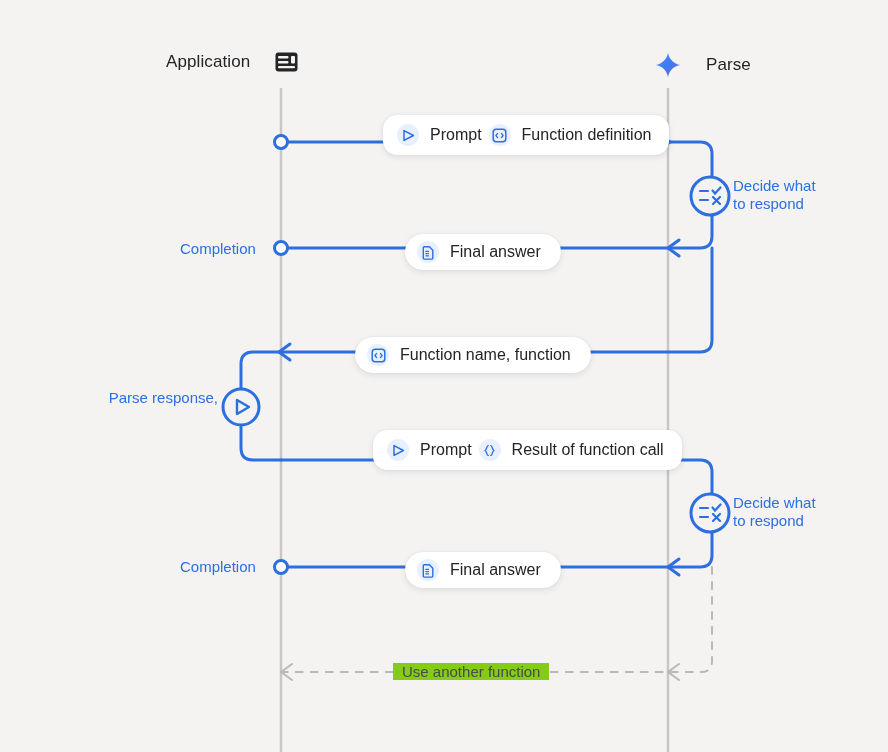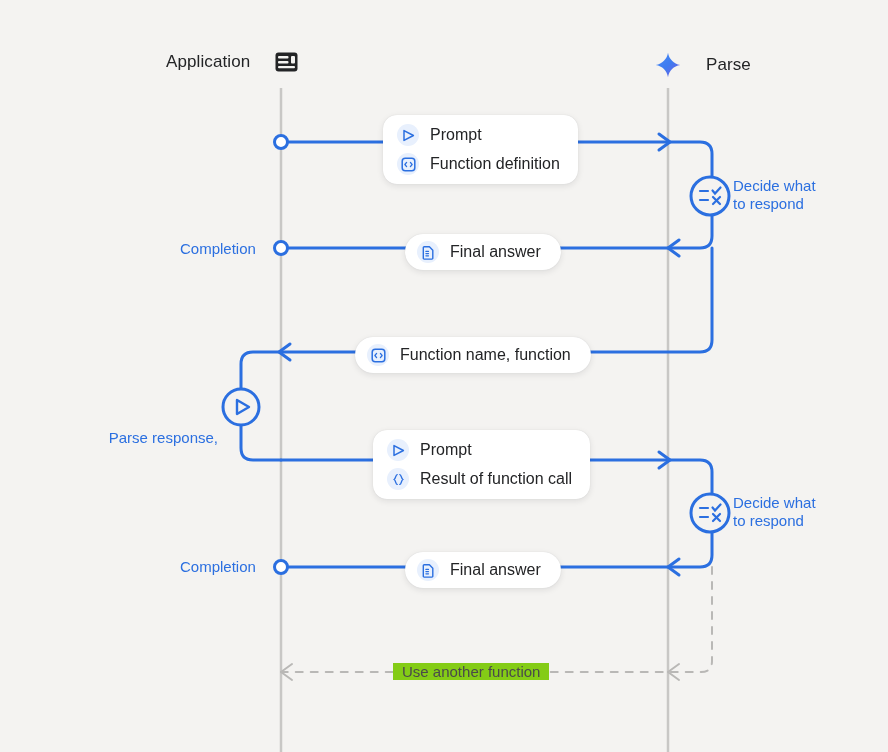--- a/index.html
+++ b/index.html
@@ -53,35 +53,33 @@
     line-height: 18px;
     white-space: nowrap;
   }
   #label-completion-1 { left: 180px; top: 240px; }
   #label-completion-2 { left: 180px; top: 558px; }
   #label-parse {
     left: 60px; top: 389px;
     width: 158px;
     text-align: right;
     white-space: normal;
-    margin-top: 40px;
   }
   #label-decide-1 { left: 733px; top: 177px; }
   #label-decide-2 { left: 733px; top: 494px; }
   .side-label .line2 { display: block; }
 
   
   .card {
     position: absolute;
     background: #ffffff;
     border-radius: 14px;
     box-shadow: 0 2px 6px rgba(30,32,38,0.10), 0 0 1px rgba(30,32,38,0.14);
     padding: 9px 18px 9px 14px;
     display: flex;
-    flex-direction: column;
     gap: 7px;
     z-index: 5;
   }
   .card.pill {
     border-radius: 20px;
     padding: 7px 20px 7px 12px;
   }
   .card-row {
     display: flex;
     align-items: center;

